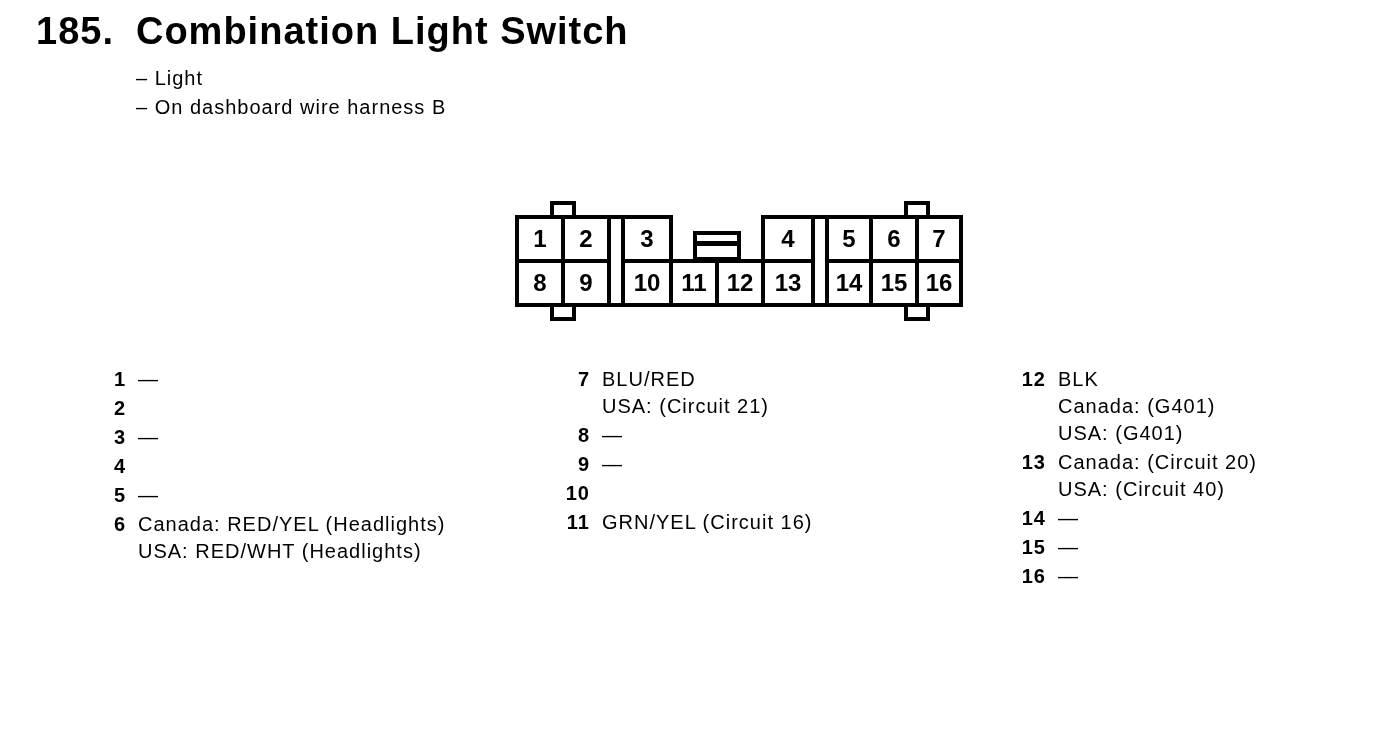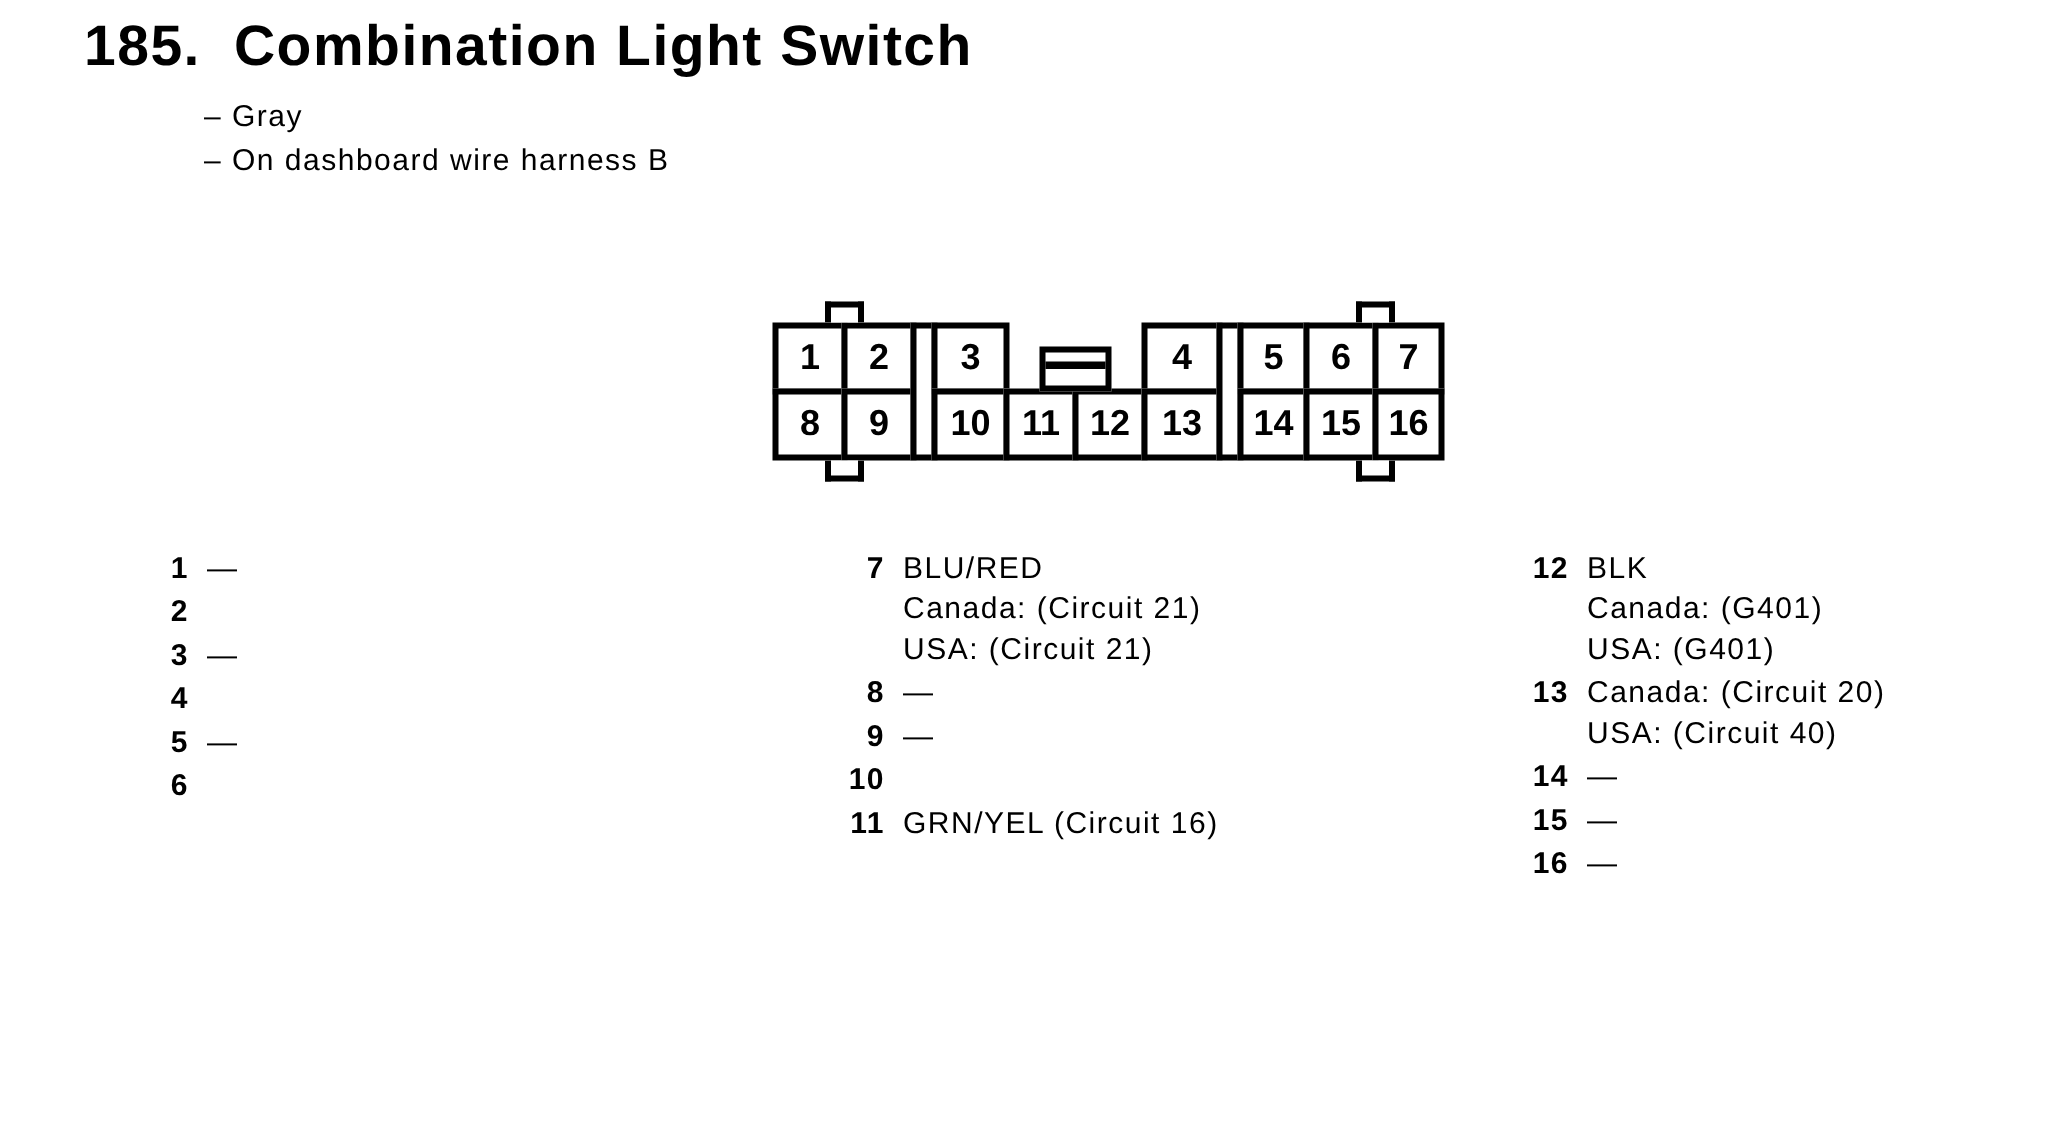--- a/index.html
+++ b/index.html
@@ -7,21 +7,21 @@
     width: 1376px; height: 748px;
     background: #ffffff;
     font-family: "Liberation Sans", sans-serif;
     color: #000000;
     overflow: hidden;
     position: relative;
   }
 
   
   .title-row {
-    position: absolute; left: 56px; top: 10px;
+    position: absolute; left: 36px; top: 10px;
     font-size: 38px; font-weight: bold; letter-spacing: 1px;
     white-space: nowrap;
   }
   .title-num { margin-right: 22px; }
 
   
   .notes {
     position: absolute; left: 136px; top: 64px;
     font-size: 20px; line-height: 29px; letter-spacing: 1px;
     white-space: nowrap;
@@ -86,21 +86,21 @@
 </head>
 <body style="background: rgb(255, 255, 255); color: rgb(0, 0, 0);">
 
 <div class="page">
 
   <div class="title-row">
     <span class="title-num">185.</span><span class="title-text">Combination Light Switch</span>
   </div>
 
   <div class="notes" id="notes">
-      <div class="note-line">– Gray</div>
+      <div class="note-line">– Light</div>
       <div class="note-line">– On dashboard wire harness B</div>
     </div>
 
   <div class="connector-wrap">
     <div class="conn-box" id="conn-box">
       <div class="conn-col" style="width: 50px;">
           <div class="conn-cell top">1</div>
           <div class="conn-cell bottom">8</div>
         </div>
         <div class="conn-col" style="width: 50px;">
@@ -172,28 +172,31 @@
           <div class="pin-num">4</div>
         </div>
         <div class="pin-entry">
           <div class="pin-num">5</div>
           <div class="pin-desc">
             <div class="pin-desc-line">—</div>
           </div>
         </div>
         <div class="pin-entry">
           <div class="pin-num">6</div>
+          <div class="pin-desc">
+            <div class="pin-desc-line">Canada: RED/YEL (Headlights)</div>
+            <div class="pin-desc-line">USA: RED/WHT (Headlights)</div>
+          </div>
         </div>
       </div>
       <div class="pin-col c1">
         <div class="pin-entry">
           <div class="pin-num">7</div>
           <div class="pin-desc">
             <div class="pin-desc-line">BLU/RED</div>
-            <div class="pin-desc-line">Canada: (Circuit 21)</div>
             <div class="pin-desc-line">USA: (Circuit 21)</div>
           </div>
         </div>
         <div class="pin-entry">
           <div class="pin-num">8</div>
           <div class="pin-desc">
             <div class="pin-desc-line">—</div>
           </div>
         </div>
         <div class="pin-entry">

